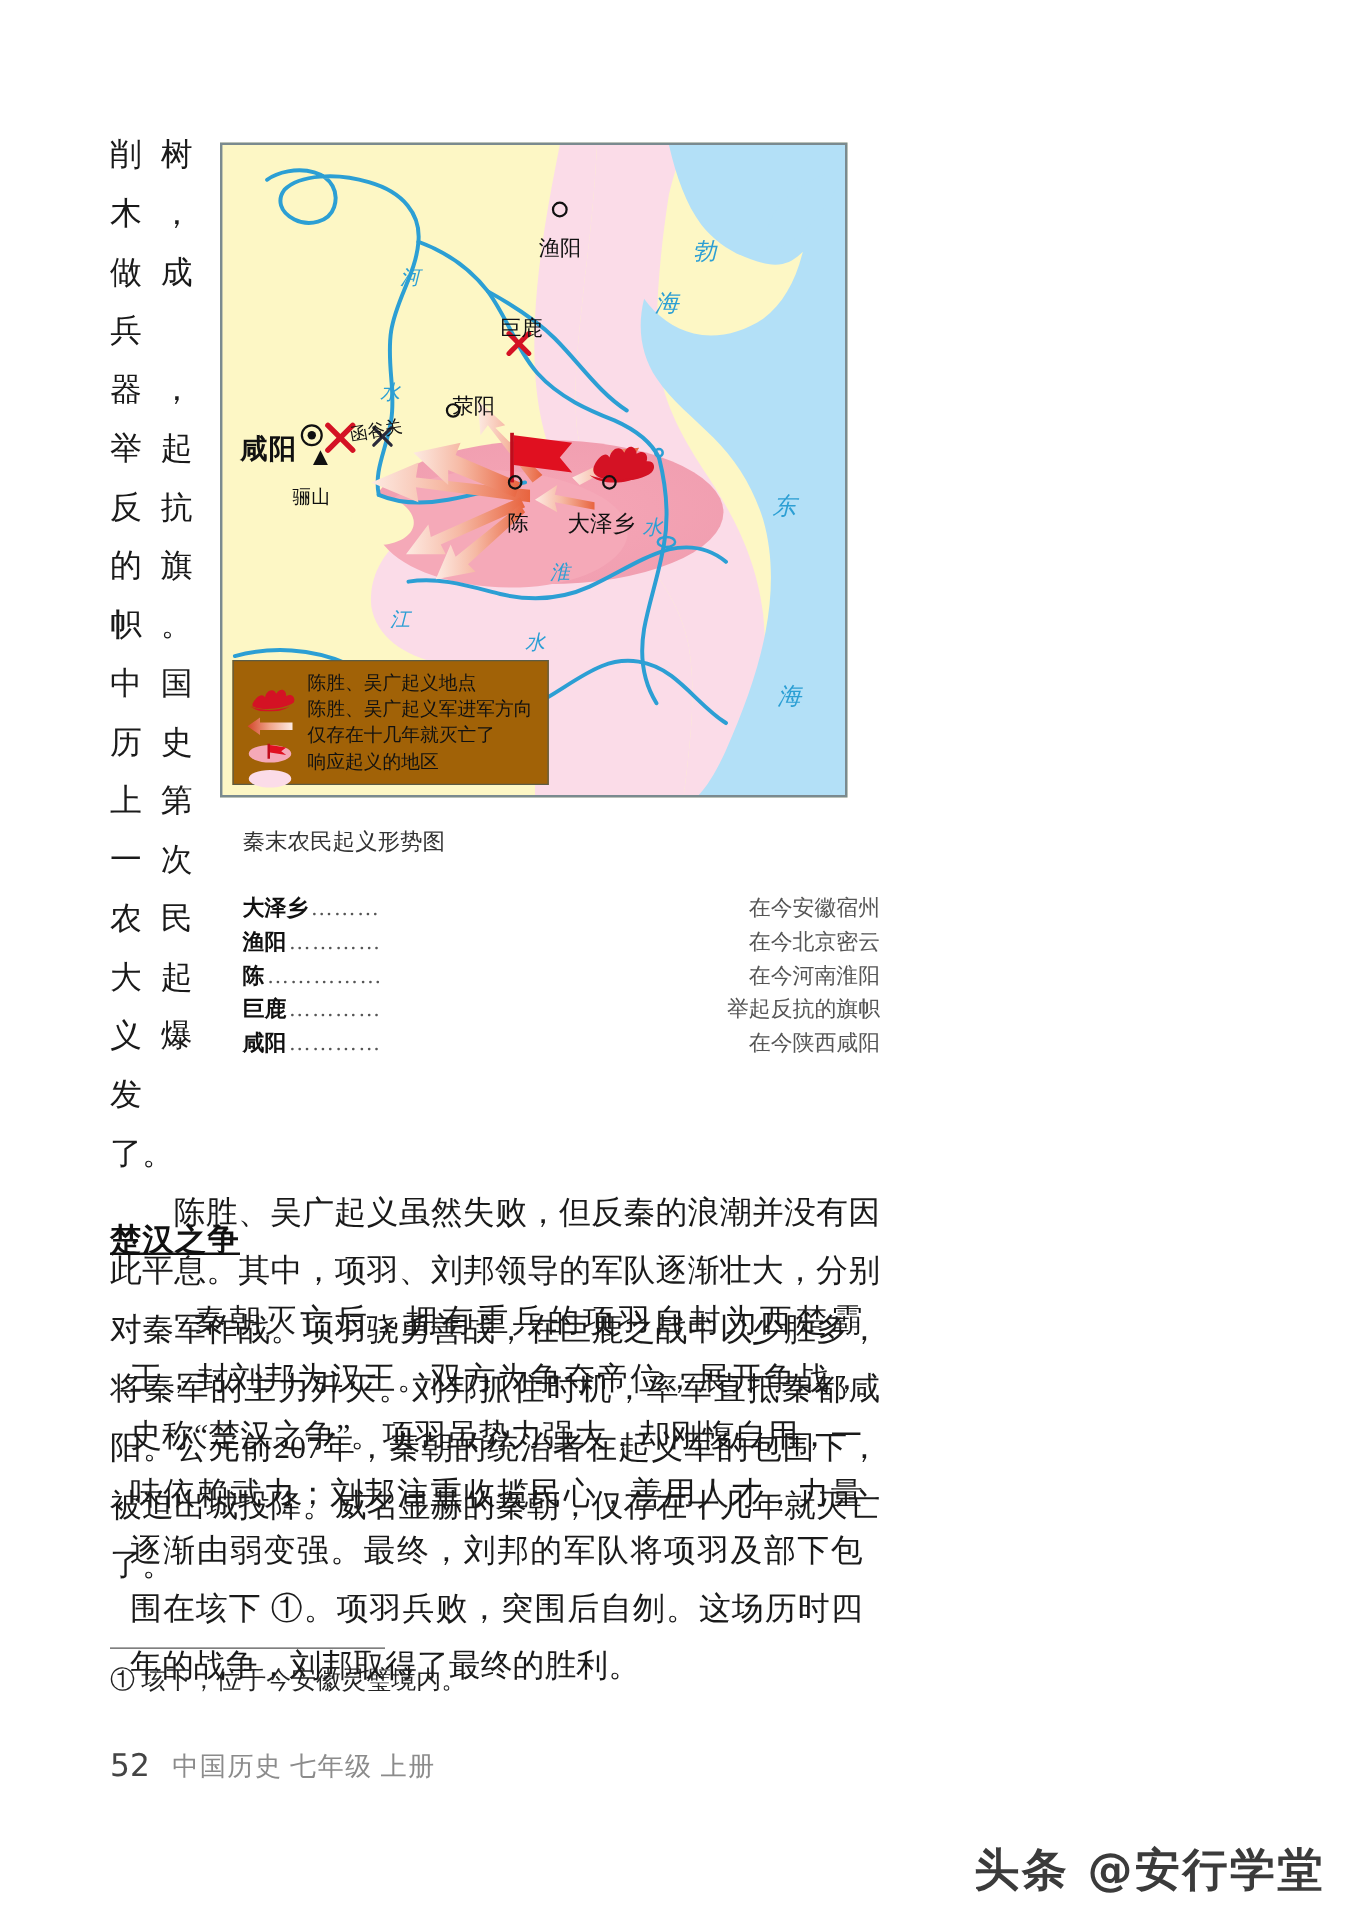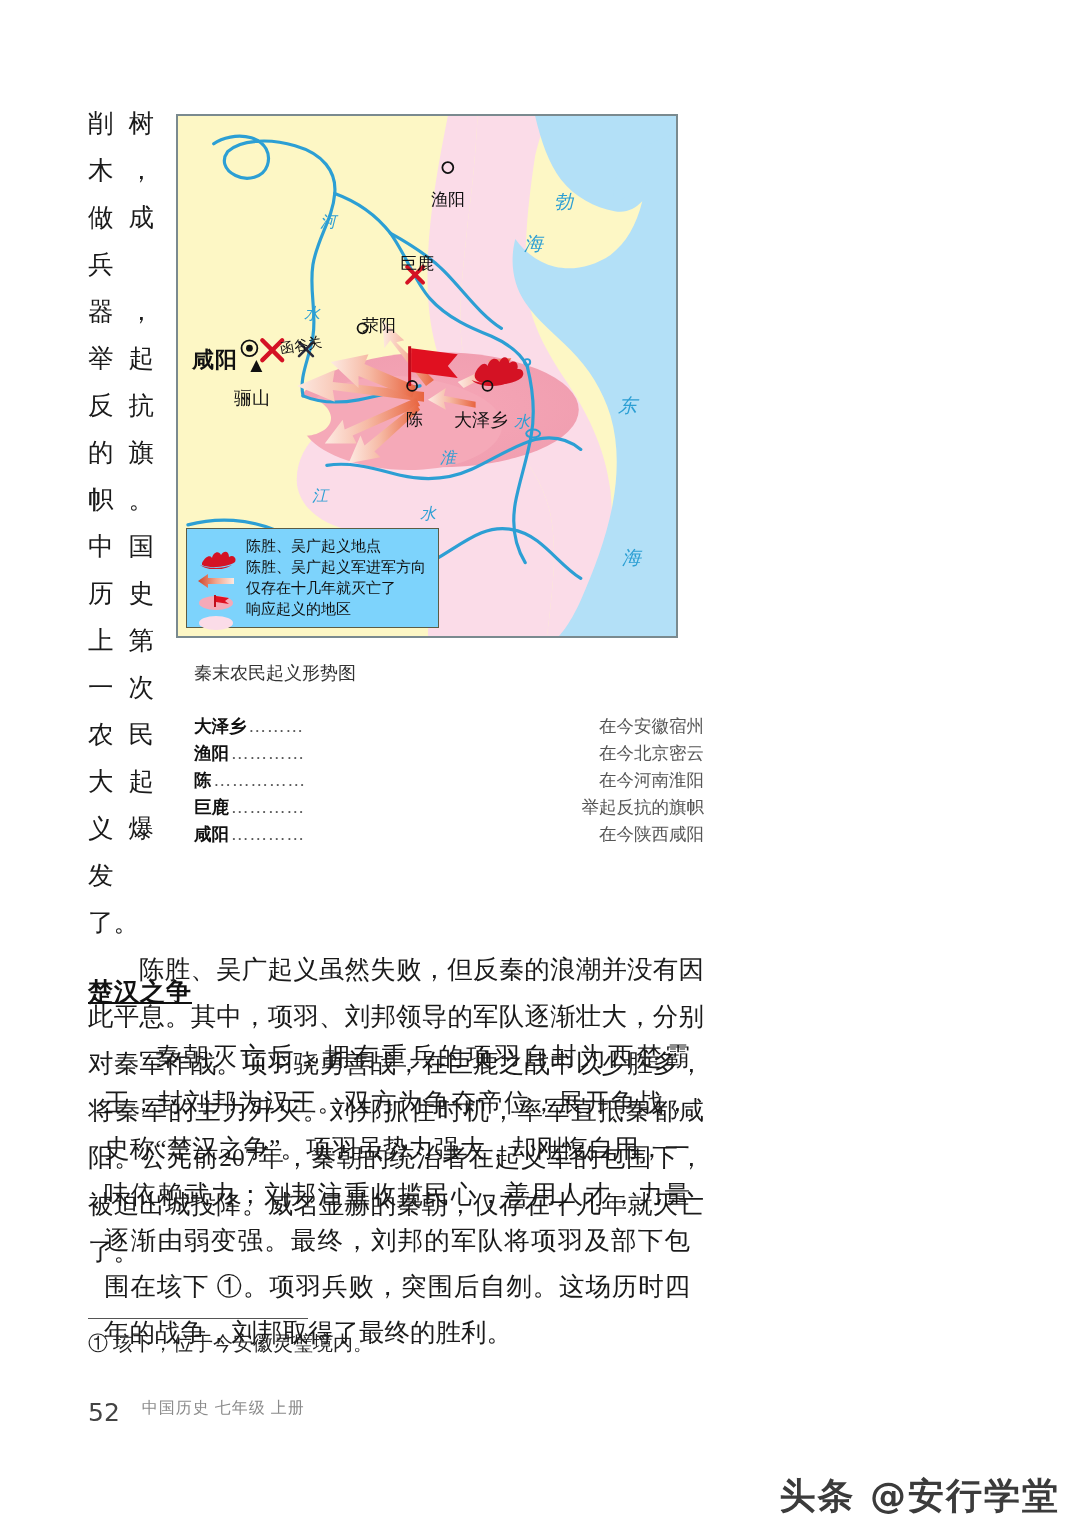--- a/index.html
+++ b/index.html
@@ -49,21 +49,21 @@
     position:absolute;
     font-family:"DejaVu Sans","Liberation Sans",sans-serif;
     white-space:nowrap;
     color:#111;
   }
   .mlabel.sea{color:#2c9fd4;font-style:italic;}
 
   
   .legend{
     position:absolute;left:8px;bottom:8px;
-    background:#7dd3fc;
+    background:#a16207;
     border:1.6px solid #5c5c44;
     padding:7px 12px 8px 9px;
     display:flex;flex-direction:column;gap:1px;
   }
   .legend-row{display:flex;align-items:center;gap:10px;height:20px;}
   .legend-sym{width:40px;height:18px;position:relative;flex:0 0 40px;}
   .legend-txt{
     font-family:"DejaVu Sans","Liberation Sans",sans-serif;
     font-size:15px;color:#111;line-height:1;
   }
@@ -122,31 +122,30 @@
   }
   .footnote{
     position:absolute;left:88px;top:1330px;
     font-size:20px;color:#222;
     font-family:"Liberation Serif","DejaVu Serif",serif;
   }
 
   
   .footer{
     position:absolute;left:88px;top:1398px;
-    display:flex;align-items:flex-start;
+    display:flex;align-items:flex-end;gap:18px;
   }
   .folio{
     font-family:"DejaVu Sans","Liberation Sans",sans-serif;
     font-size:25px;color:#444;
   }
   .foot-title{
-    font-size:16px;color:#8b8b8b;
+    font-size:21px;color:#8b8b8b;
     font-family:"Liberation Serif","DejaVu Serif",serif;
     letter-spacing:1px;
-    margin-left:22px;
   }
 
   
   .watermark{
     position:absolute;right:26px;bottom:14px;
     font-family:"DejaVu Sans","Liberation Sans",sans-serif;
     font-size:36px;font-weight:bold;
     color:#2b2b2b;
     letter-spacing:2px;
     opacity:.92;
@@ -295,21 +294,21 @@
           <g stroke="#2a2a3a" stroke-width="2.6" stroke-linecap="round">
             <line x1="122" y1="228" x2="136" y2="242"></line>
             <line x1="136" y1="228" x2="122" y2="242"></line>
           </g>
 
           <circle cx="352" cy="248" r="3" fill="none" stroke="#2c9fd4" stroke-width="2"></circle>
           <ellipse cx="358" cy="320" rx="7" ry="4" fill="none" stroke="#2c9fd4" stroke-width="2"></ellipse>
         </svg>
 
         <div class="mlabel" style="left:14px;top:220px;font-size:22px;font-weight:bold;letter-spacing:1px;">咸阳</div>
-        <div class="mlabel" style="left:56px;top:258px;font-size:18px;">骊山</div>
+        <div class="mlabel" style="left:56px;top:258px;font-size:15px;">骊山</div>
         <div class="mlabel" style="left:102px;top:206px;font-size:14px;transform:rotate(-10deg);">函谷关</div>
         <div class="mlabel" style="left:184px;top:186px;font-size:17px;">荥阳</div>
         <div class="mlabel" style="left:228px;top:280px;font-size:17px;">陈</div>
         <div class="mlabel" style="left:276px;top:280px;font-size:18px;">大泽乡</div>
         <div class="mlabel" style="left:253px;top:60px;font-size:17px;">渔阳</div>
         <div class="mlabel" style="left:222px;top:124px;font-size:17px;">巨鹿</div>
 
         <div class="mlabel sea" style="left:142px;top:82px;font-size:16px;">河</div>
         <div class="mlabel sea" style="left:126px;top:174px;font-size:16px;">水</div>
         <div class="mlabel sea" style="left:134px;top:356px;font-size:16px;">江</div>

